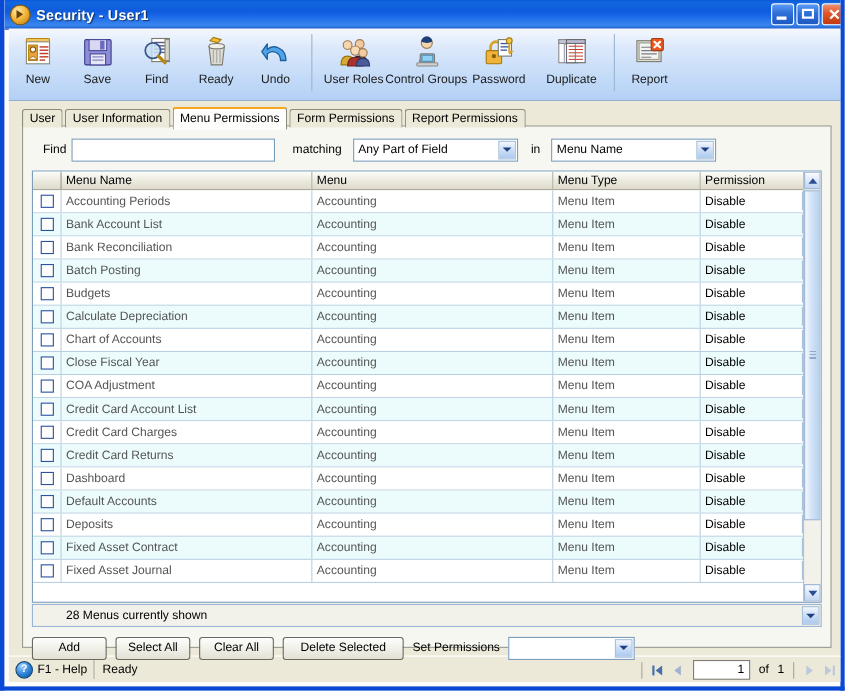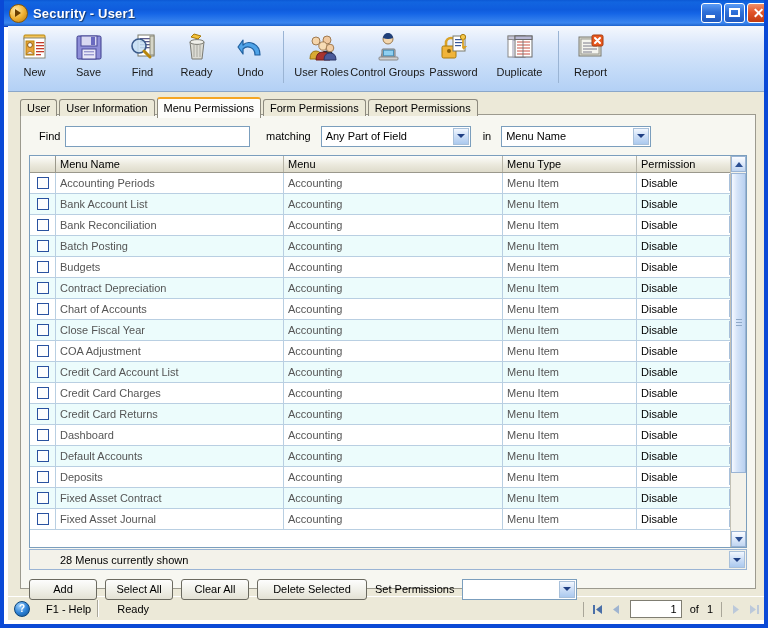--- a/index.html
+++ b/index.html
@@ -364,21 +364,21 @@
     border-radius: 50%;
     background: radial-gradient(circle at 35% 28%, #9fd3ff 0%, #2a7fd4 55%, #10508f 100%);
     border: 1px solid #0d4478;
     position: relative; flex: none;
   }
   .helpicon::after {
     content: "?"; position: absolute; left: 0; top: -1px;
     width: 14px; text-align: center; color: #fff;
     font-size: 10px; font-weight: bold; line-height: 15px;
   }
-  #statusbar .stxt { font-size: 11px; color: #000; margin-left: 12px; }
+  #statusbar .stxt { font-size: 11px; color: #000; }
   #navgroup {
     position: absolute; right: 4px; top: 2px;
     display: flex; align-items: center; height: 20px;
   }
   .navbtn {
     width: 19px; height: 18px;
     display: flex; align-items: center; justify-content: center;
     cursor: pointer;
   }
   .navbtn svg { display: block; }
@@ -669,21 +669,21 @@
               </div>
               <div class="gc" style="width: 228px;">Budgets</div>
               <div class="gc" style="width: 219px;">Accounting</div>
               <div class="gc" style="width: 134px;">Menu Item</div>
               <div class="gc perm" style="width: 109px; border-right: none;"><span>Disable</span><span class="permarrow"></span></div>
             </div>
             <div class="grow alt">
               <div class="gc cb" style="width: 26px;">
                 <span class="cbox"></span>
               </div>
-              <div class="gc" style="width: 228px;">Contract Depreciation</div>
+              <div class="gc" style="width: 228px;">Calculate Depreciation</div>
               <div class="gc" style="width: 219px;">Accounting</div>
               <div class="gc" style="width: 134px;">Menu Item</div>
               <div class="gc perm" style="width: 109px; border-right: none;"><span>Disable</span><span class="permarrow"></span></div>
             </div>
             <div class="grow odd">
               <div class="gc cb" style="width: 26px;">
                 <span class="cbox"></span>
               </div>
               <div class="gc" style="width: 228px;">Chart of Accounts</div>
               <div class="gc" style="width: 219px;">Accounting</div>

